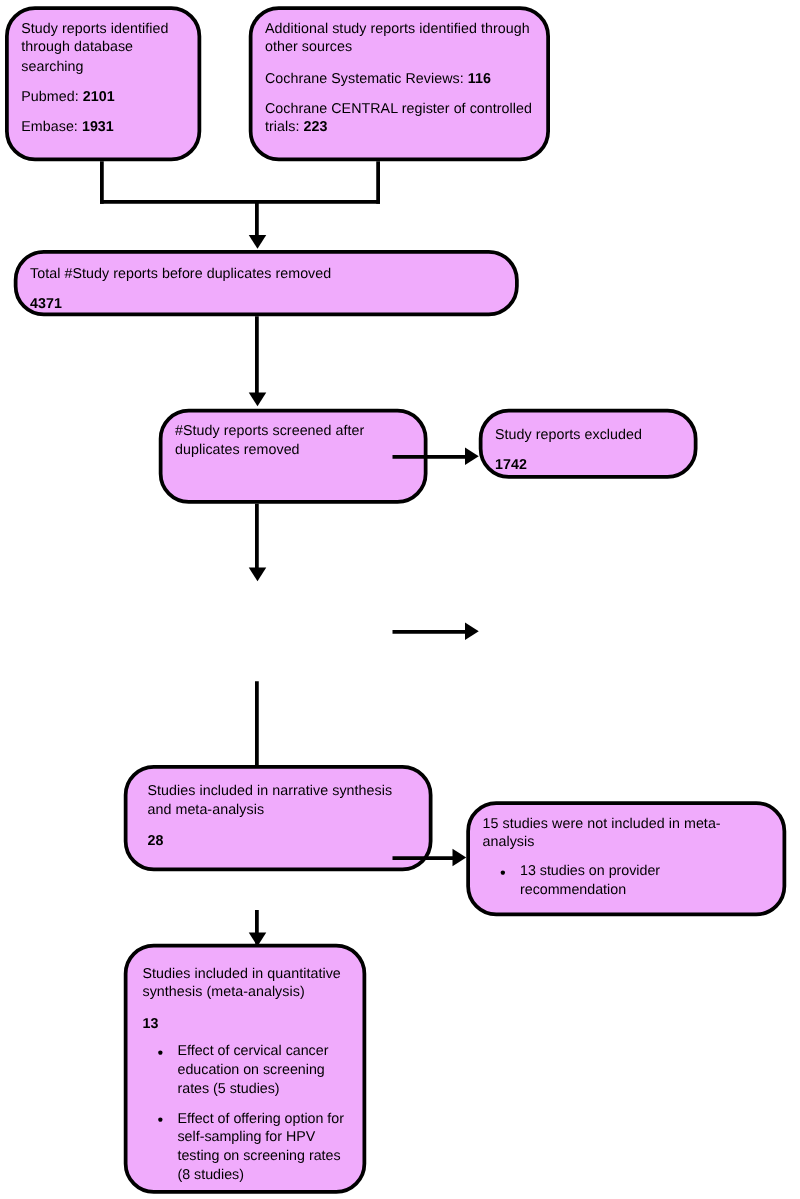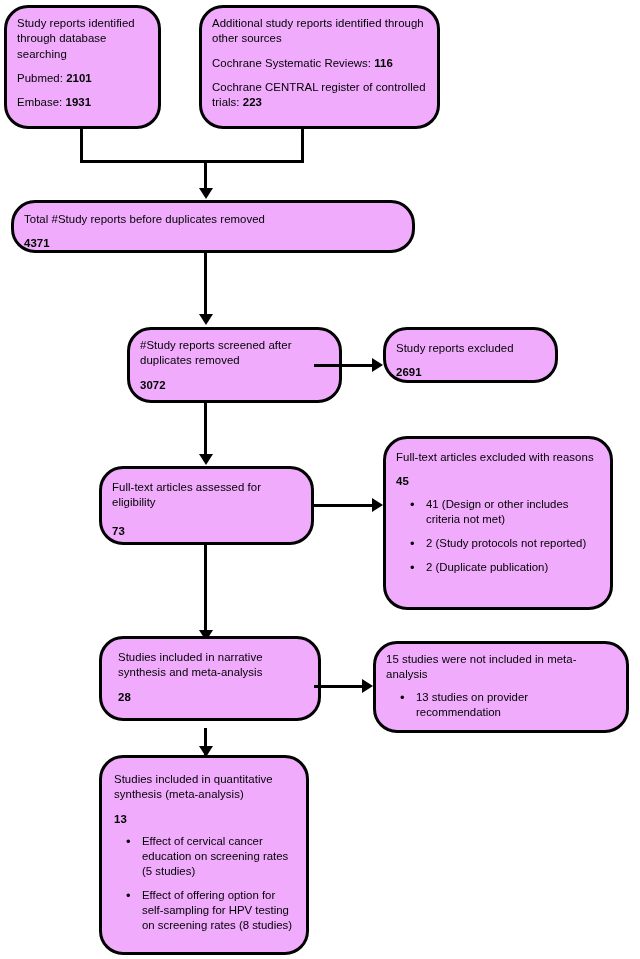--- a/index.html
+++ b/index.html
@@ -96,74 +96,60 @@
   <div class="node" style="left:11px;top:200px;width:404px;height:53px;padding-top:9px;">
     <p>Total #Study reports before duplicates removed</p>
     <p class="num">4371</p>
   </div>
 
   <div class="ln vline" style="left:204px;top:253px;height:62px;"></div>
   <div class="arrow-down" style="left:199px;top:314px;"></div>
 
   <div class="node" style="left:99px;top:327px;width:215px;height:76px;margin-left:28px;">
     <p>#Study reports screened after duplicates removed</p>
-    <p class="num">3072</p>
   </div>
 
   <div class="node" style="left:383px;top:327px;width:175px;height:56px;padding-top:11px;">
     <p>Study reports excluded</p>
-    <p class="num">2691</p>
+    <p class="num">1742</p>
   </div>
 
   <div class="ln hline" style="left:314px;top:364px;width:60px;"></div>
   <div class="arrow-right" style="left:372px;top:358px;"></div>
 
   <div class="ln vline" style="left:204px;top:403px;height:52px;"></div>
   <div class="arrow-down" style="left:199px;top:454px;"></div>
 
-  <div class="node" style="left:99px;top:466px;width:215px;height:79px;padding-top:11px;">
-    <p style="margin-bottom:13px;">Full-text articles assessed for eligibility</p>
-    <p class="num">73</p>
-  </div>
 
-  <div class="node" style="left:383px;top:436px;width:230px;height:174px;padding-top:11px;">
-    <p>Full-text articles excluded with reasons</p>
-    <p class="num" style="margin-bottom:7px;">45</p>
-    <ul class="bullets">
-      <li>41 (Design or other includes criteria not met)</li>
-      <li>2 (Study protocols not reported)</li>
-      <li>2 (Duplicate publication)</li>
-    </ul>
-  </div>
 
   <div class="ln hline" style="left:314px;top:504px;width:60px;"></div>
   <div class="arrow-right" style="left:372px;top:498px;"></div>
 
   <div class="ln vline" style="left:204px;top:545px;height:85px;"></div>
   <div class="arrow-down" style="left:199px;top:630px;"></div>
 
-  <div class="node" style="left:99px;top:636px;width:222px;height:85px;padding-top:11px;padding-left:16px;">
+  <div class="node" style="left:99px;top:612px;width:247px;height:85px;padding-top:11px;padding-left:16px;">
     <p>Studies included in narrative synthesis and meta-analysis</p>
     <p class="num">28</p>
   </div>
 
   <div class="node" style="left:373px;top:641px;width:256px;height:92px;">
     <p style="margin-bottom:7px;">15 studies were not included in meta-analysis</p>
     <ul class="bullets tight">
       <li>13 studies on provider recommendation</li>
     </ul>
   </div>
 
   <div class="ln hline" style="left:314px;top:685px;width:50px;"></div>
   <div class="arrow-right" style="left:362px;top:679px;"></div>
 
   <div class="ln vline" style="left:204px;top:728px;height:27px;"></div>
   <div class="arrow-down" style="left:199px;top:746px;"></div>
 
-  <div class="node" style="left:99px;top:755px;width:210px;height:200px;padding-top:14px;padding-left:12px;">
+  <div class="node" style="left:99px;top:755px;width:194px;height:200px;padding-top:14px;padding-left:12px;">
     <p>Studies included in quantitative synthesis (meta-analysis)</p>
     <p class="num" style="margin-bottom:7px;">13</p>
     <ul class="bullets" style="padding-left:28px;">
       <li>Effect of cervical cancer education on screening rates (5 studies)</li>
       <li>Effect of offering option for self-sampling for HPV testing on screening rates (8 studies)</li>
     </ul>
   </div>
 
 </div>
 

